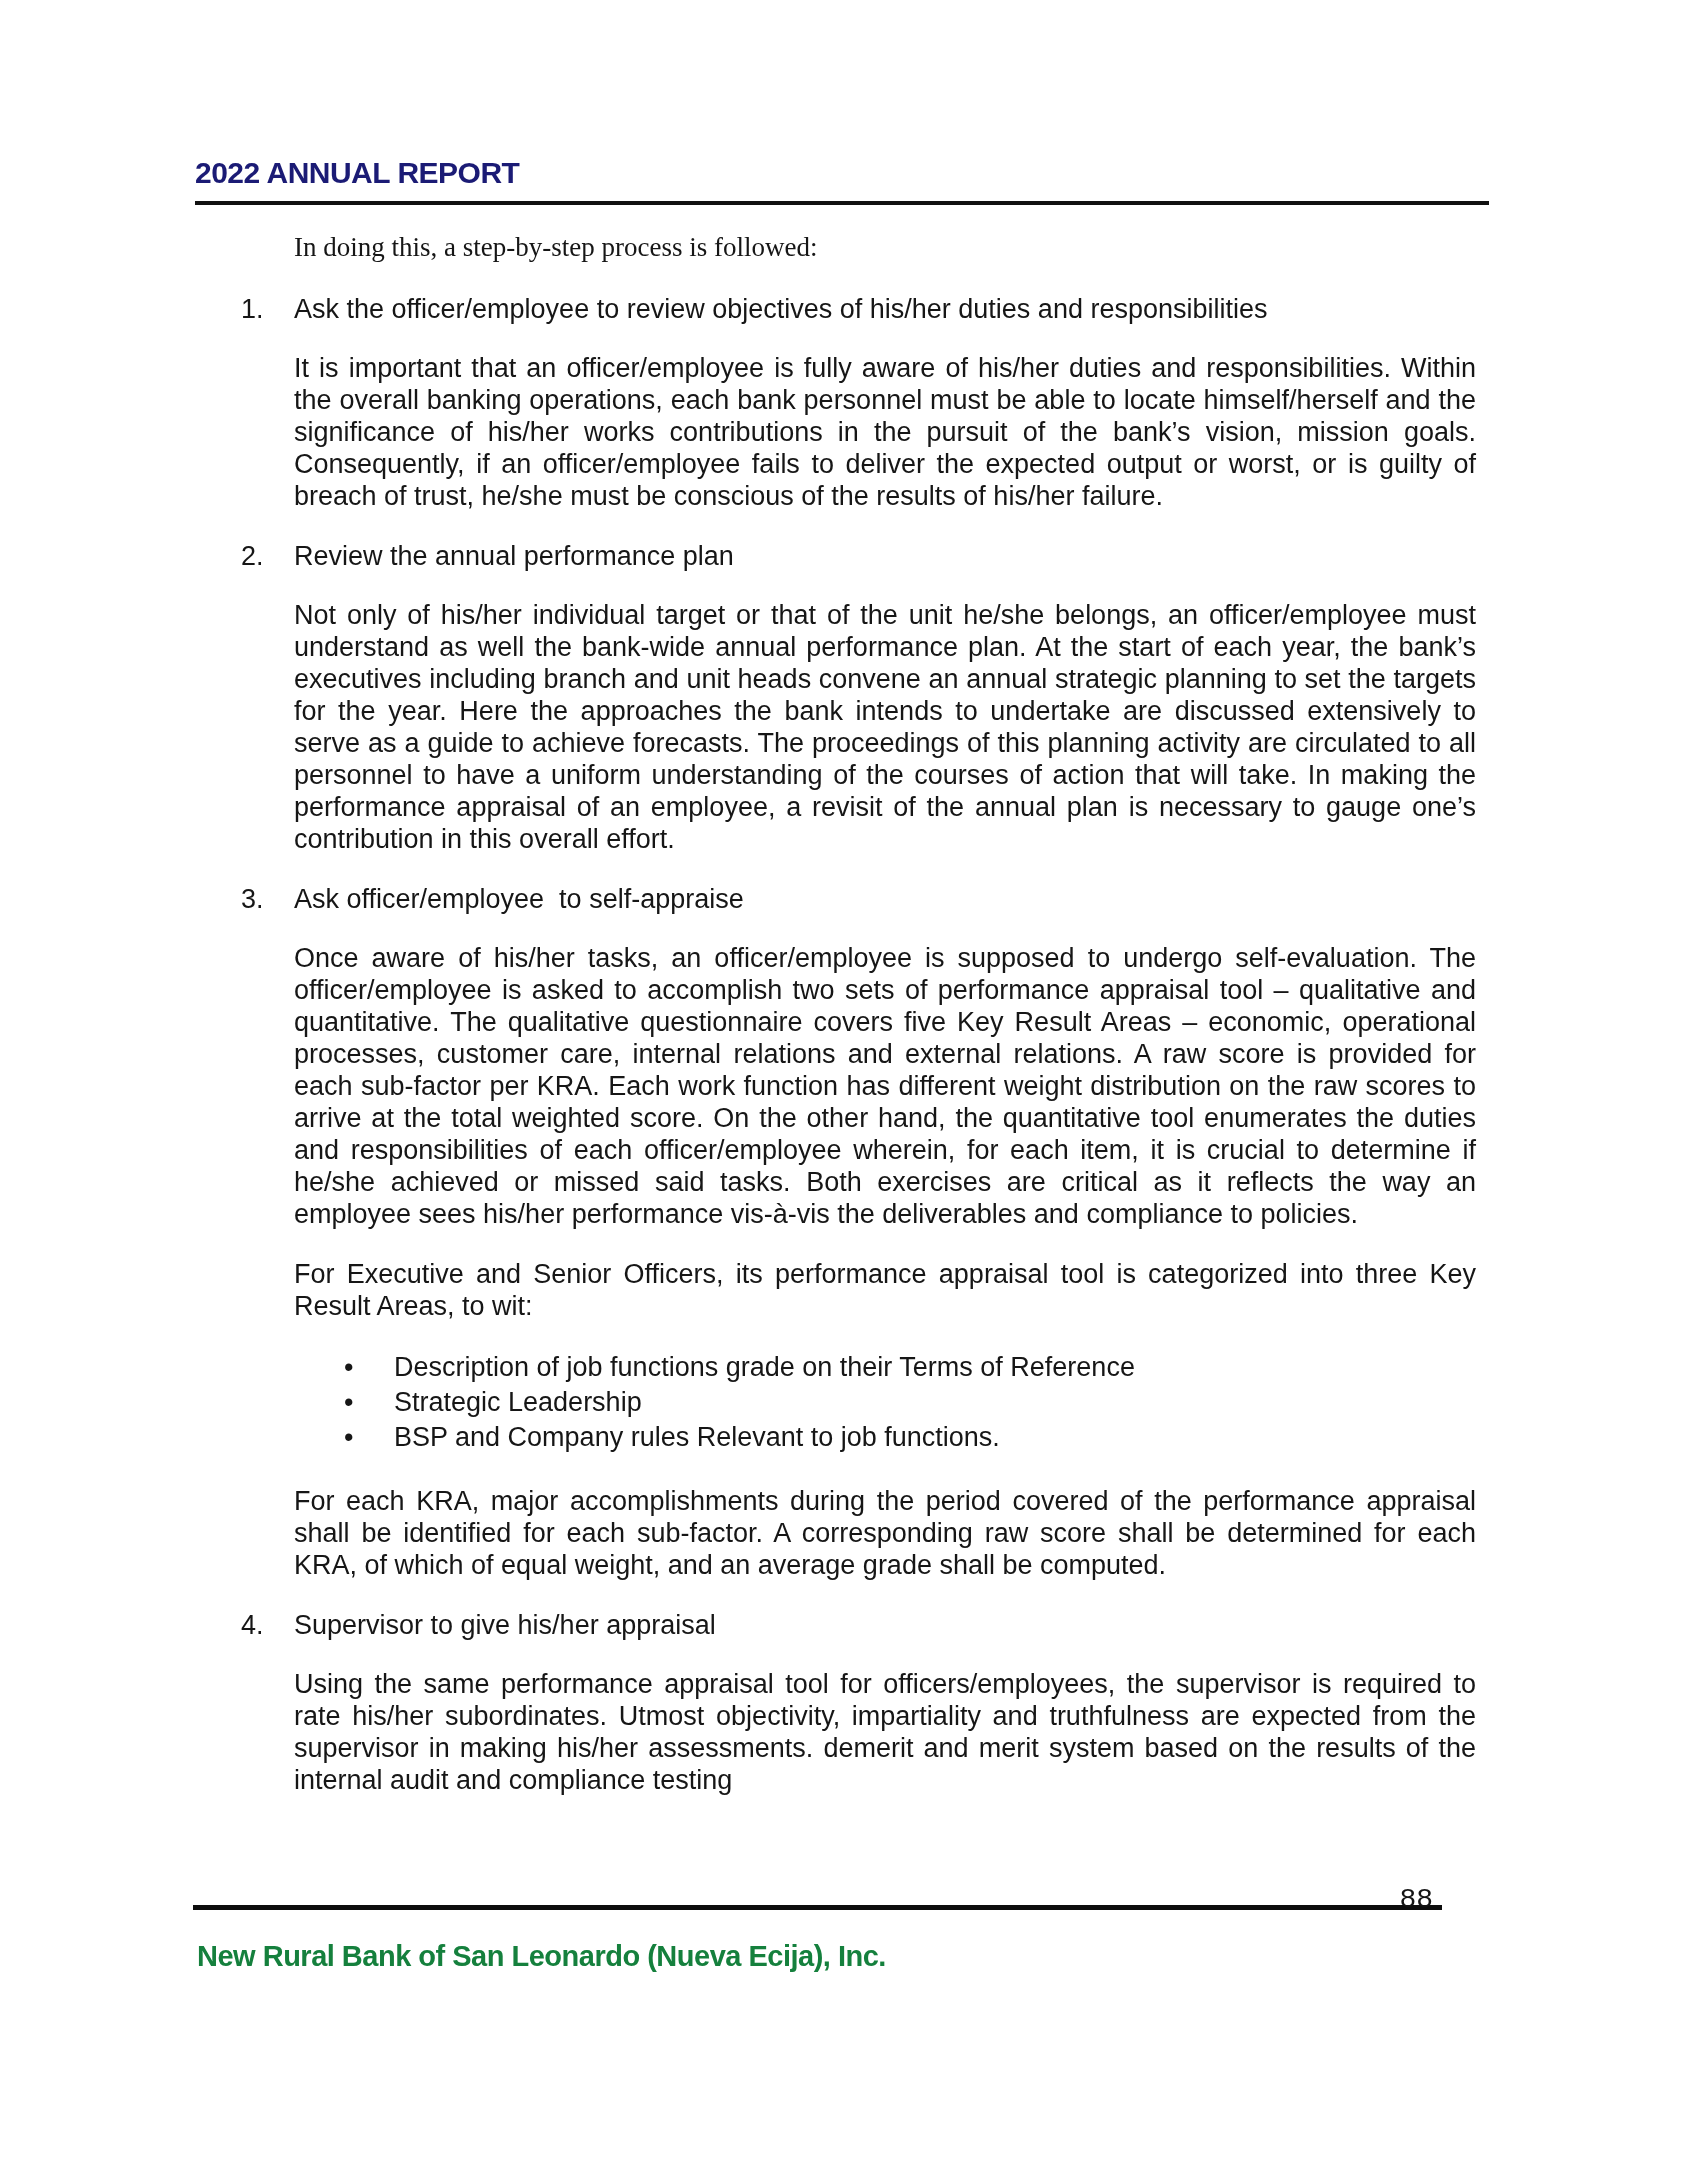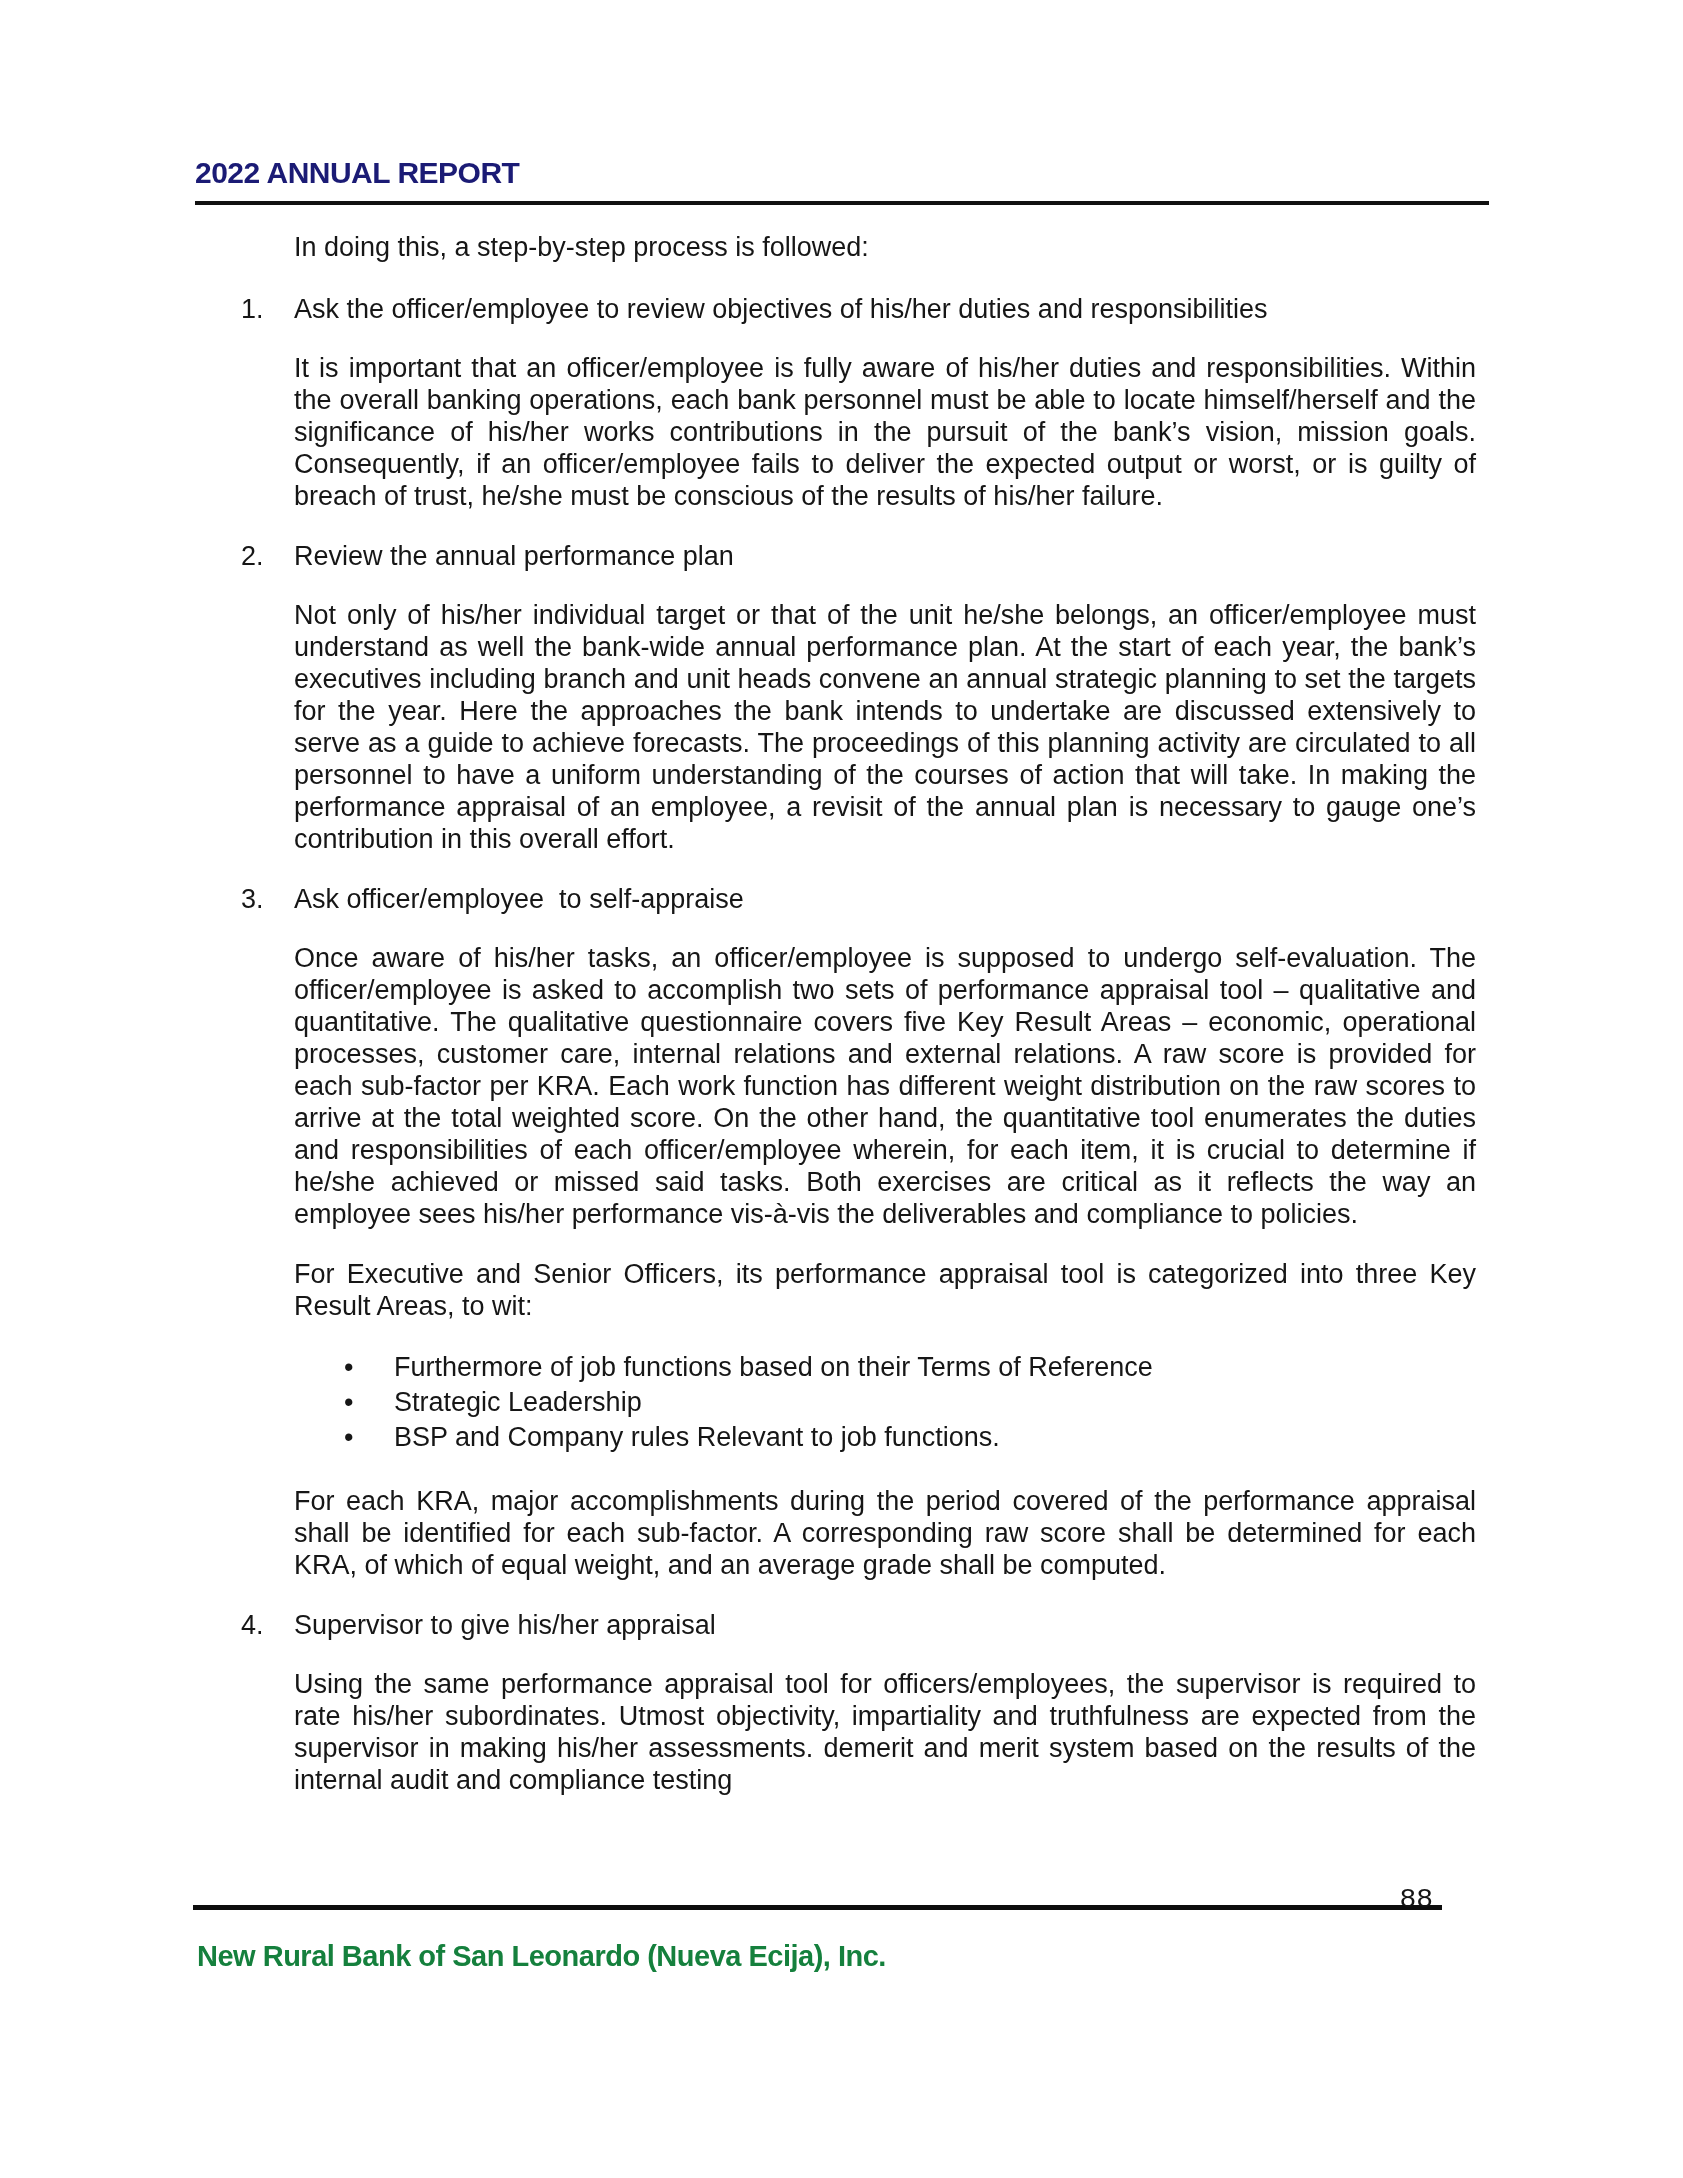--- a/index.html
+++ b/index.html
@@ -21,21 +21,21 @@
   .header-rule {
     position: absolute; left: 195px; top: 201px;
     width: 1294px; height: 4px; background: #111111;
   }
 
   
   .content {
     position: absolute; left: 241px; top: 231px; width: 1235px;
     font-size: 27px; line-height: 32px;
   }
-  .intro { margin: 0 0 30px 53px; white-space: pre-wrap; }
+  .intro { margin: 0 0 30px 53px; white-space: pre-wrap; font-family: Liberation Serif, serif; }
   .step-head { display: flex; margin: 0 0 27px 0; }
   .step-num { width: 53px; flex: 0 0 53px; }
   .step-title { white-space: pre-wrap; }
   .para {
     margin: 2px 0 28px 53px;
     text-align: justify;
   }
   .para.last { margin-bottom: 0; }
   .bullets { margin: 2px 0 30px 53px; list-style: none; }
   .bullets li {
@@ -91,21 +91,21 @@
     </div>
 
     <div class="step">
       <div class="step-head">
         <span class="step-num">3.</span>
         <span class="step-title">Ask officer/employee  to self-appraise</span>
       </div>
       <p class="para">Once aware of his/her tasks, an officer/employee is supposed to undergo self-evaluation.  The officer/employee is asked to accomplish two sets of performance appraisal tool – qualitative and quantitative. The qualitative questionnaire covers five Key Result Areas – economic, operational processes, customer care, internal relations and external relations. A raw score is provided for each sub-factor per KRA. Each work function has different weight distribution on the raw scores to arrive at the total weighted score. On the other hand, the quantitative tool enumerates the duties and responsibilities of each officer/employee wherein, for each item, it is crucial to determine if he/she achieved or missed said tasks. Both exercises are critical as it reflects the way an employee sees his/her performance vis-à-vis the deliverables and compliance to policies.</p>
       <p class="para">For Executive and Senior Officers, its performance appraisal tool is categorized into three Key Result Areas, to wit:</p>
       <ul class="bullets">
-        <li>Furthermore of job functions based on their Terms of Reference</li>
+        <li>Description of job functions grade on their Terms of Reference</li>
         <li>Strategic Leadership</li>
         <li>BSP and Company rules Relevant to job functions.</li>
       </ul>
       <p class="para">For each KRA, major accomplishments during the period covered of the performance appraisal shall be identified for each sub-factor. A corresponding raw score shall be determined for each KRA, of which of equal weight, and an average grade shall be computed.</p>
     </div>
 
     <div class="step">
       <div class="step-head">
         <span class="step-num">4.</span>
         <span class="step-title">Supervisor to give his/her appraisal</span>

